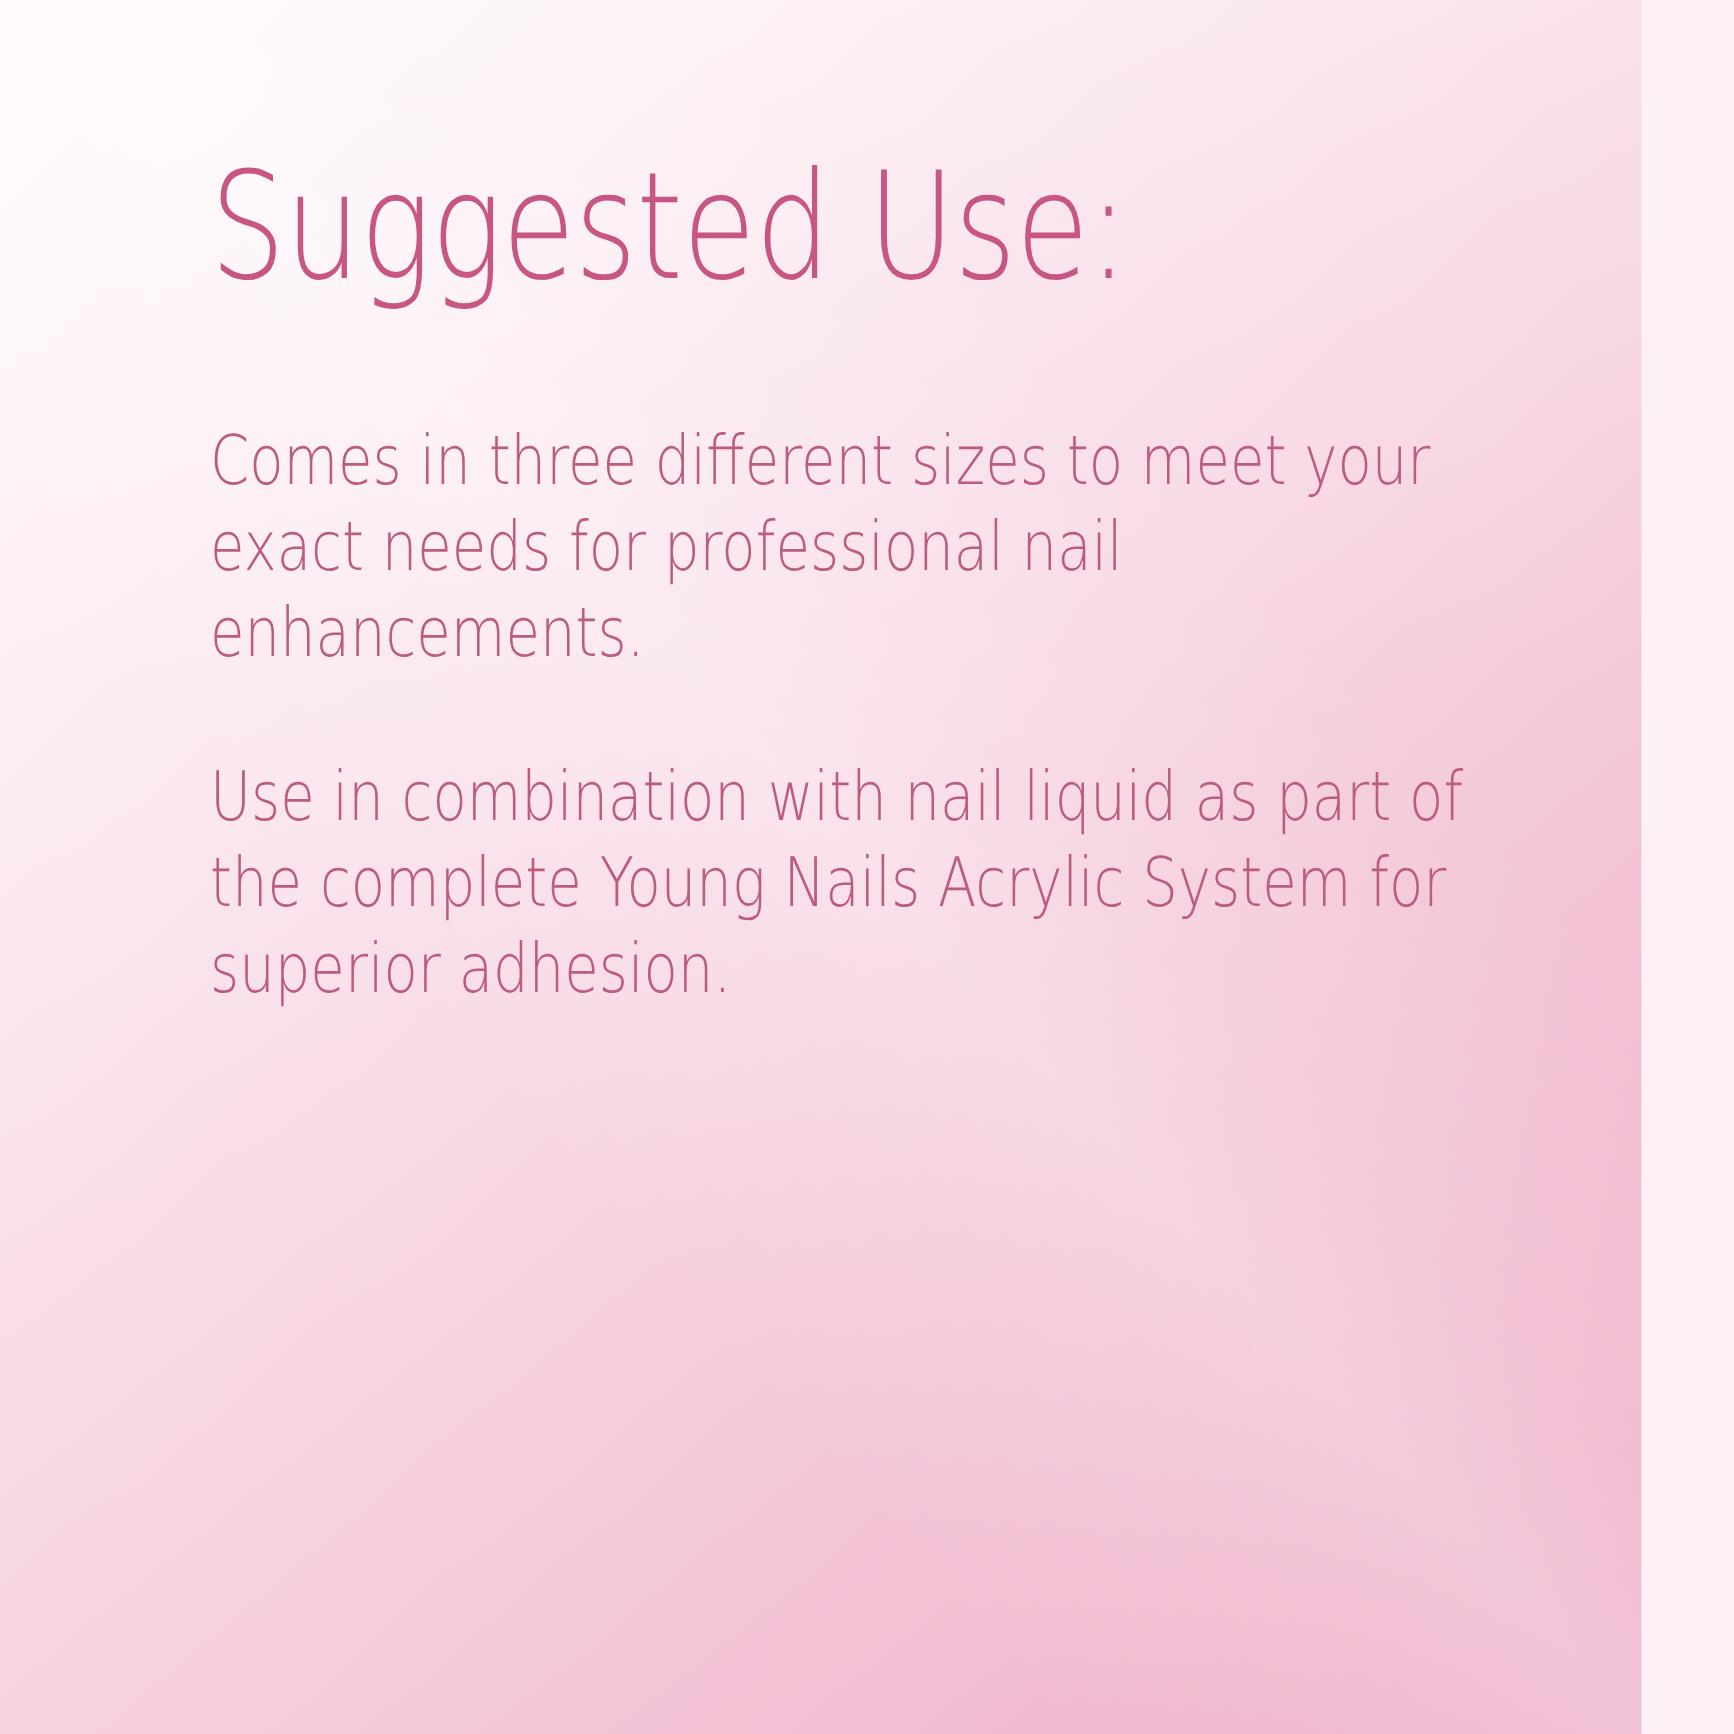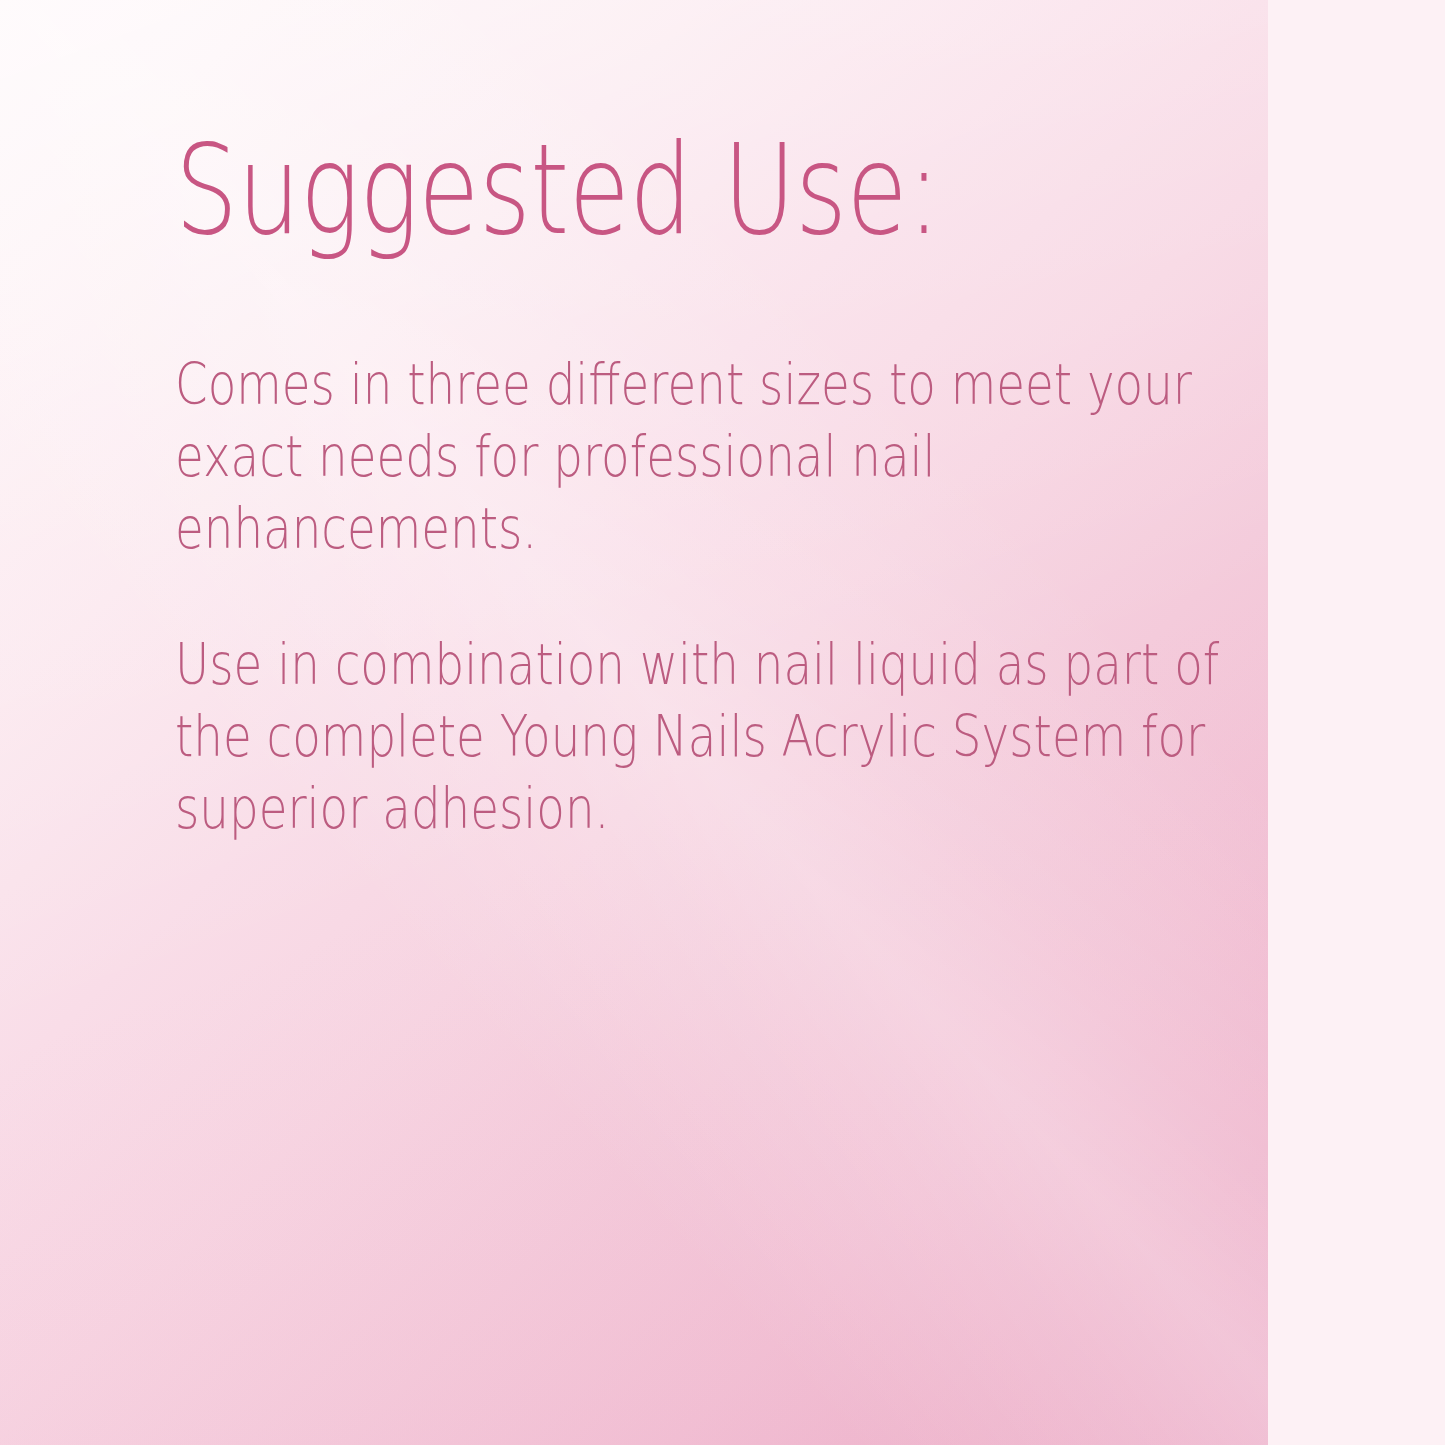--- a/index.html
+++ b/index.html
@@ -12,21 +12,21 @@
     width: 1445px;
     height: 1445px;
     overflow: hidden;
     font-family: "Liberation Sans", sans-serif;
     background: #FDF1F5;
   }
 
   
   .poster {
     position: relative;
-    width: 1268px;
+    width: 1368px;
     height: 1445px;
     overflow: hidden;
     background: #FDF1F5;
   }
 
   
   .bg-gradient {
     position: absolute;
     inset: 0;
     background: linear-gradient(

